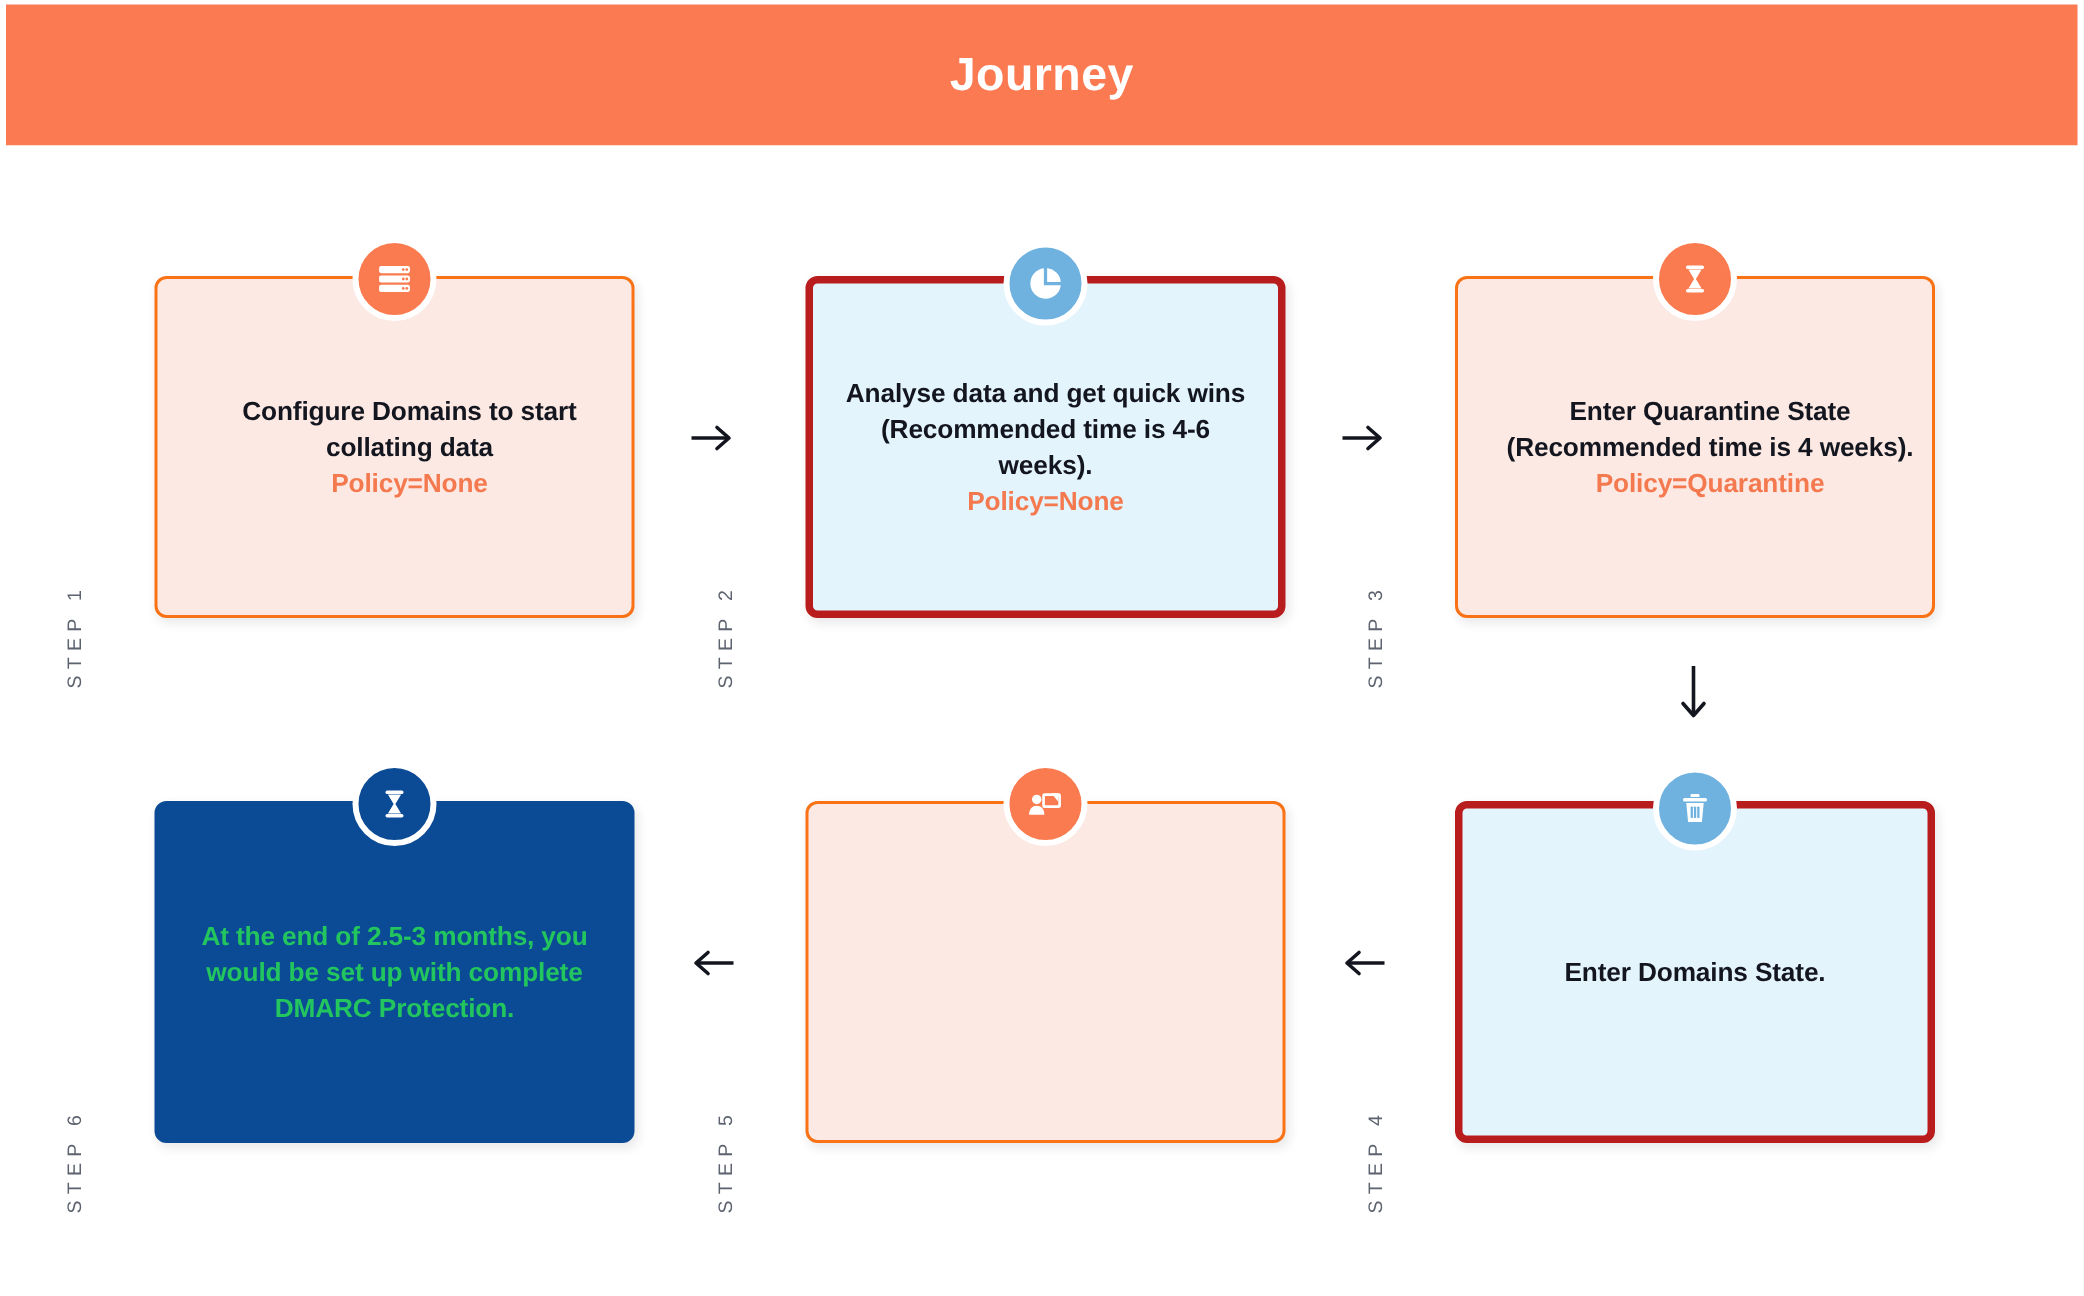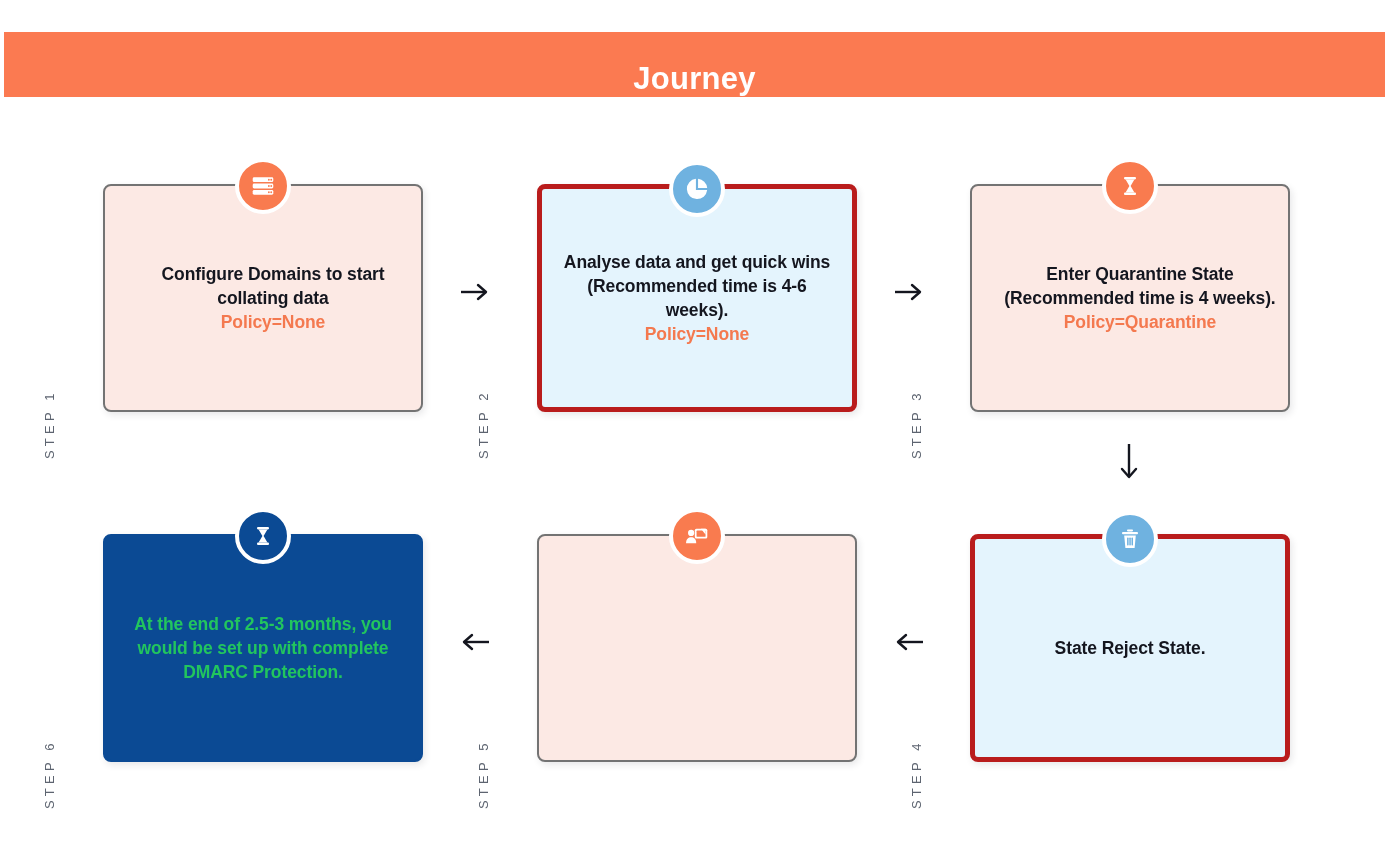--- a/index.html
+++ b/index.html
@@ -25,21 +25,20 @@
   .header {
     position: absolute;
     left: 4px;
     top: 3px;
     width: 1381px;
     height: 94px;
     background: #fb7a51;
     display: flex;
     align-items: center;
     justify-content: center;
-    margin-top: 29px;
   }
   .header-title {
     color: #ffffff;
     font-size: 31px;
     font-weight: bold;
     letter-spacing: 0.3px;
   }
   
   .canvas {
     position: absolute;
@@ -63,21 +62,21 @@
     height: 228px;
     box-sizing: border-box;
     border-radius: 8px;
     box-shadow: 2px 3px 7px rgba(30, 30, 40, 0.10);
     display: flex;
     align-items: center;
     justify-content: center;
   }
   .card.pink {
     background: #fce9e4;
-    border: 2px solid #737373;
+    border: 2px solid #f97316;
     padding-left: 20px;
   }
   .card.blue {
     background: #e4f4fd;
     border: 5px solid #b91c1c;
   }
   .card.navy {
     background: #0b4a94;
     border: 2px solid #0b4a94;
   }
@@ -232,21 +231,21 @@
           <svg width="24" height="24" viewBox="0 0 24 24" aria-hidden="true">
             <rect x="9" y="2.4" width="6" height="2" rx="0.8" fill="#ffffff"></rect>
             <rect x="4" y="5" width="16" height="2.3" rx="1" fill="#ffffff"></rect>
             <path d="M6.2 8.4 L17.8 8.4 L16.6 21 L7.4 21 Z" fill="#ffffff"></path>
             <rect x="9.1" y="10.6" width="1.5" height="7.8" rx="0.6" fill="#6fb2e0"></rect>
             <rect x="11.3" y="10.6" width="1.5" height="7.8" rx="0.6" fill="#6fb2e0"></rect>
             <rect x="13.5" y="10.6" width="1.5" height="7.8" rx="0.6" fill="#6fb2e0"></rect>
           </svg>
         </div>
         <div class="card-text">
-          <span>State Reject State.</span>
+          <span>Enter Domains State.</span>
         </div>
       </div>
     </div>
 
     <div class="arrow" style="left:889px; top:532px;">
       <svg width="32" height="26" viewBox="0 0 32 26">
         <line x1="6" y1="13" x2="30" y2="13" stroke="#14161f" stroke-width="2.4"></line>
         <polyline points="13,6 5,13 13,20" fill="none" stroke="#14161f" stroke-width="2.4" stroke-linecap="round" stroke-linejoin="round"></polyline>
       </svg>
     </div>

